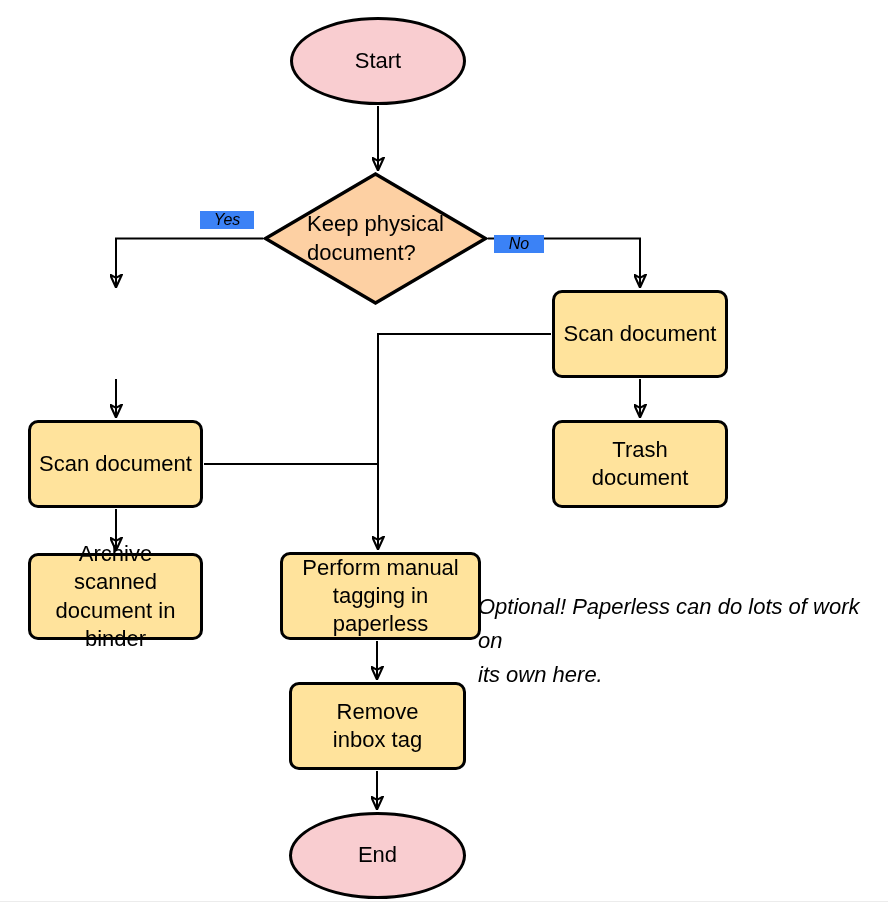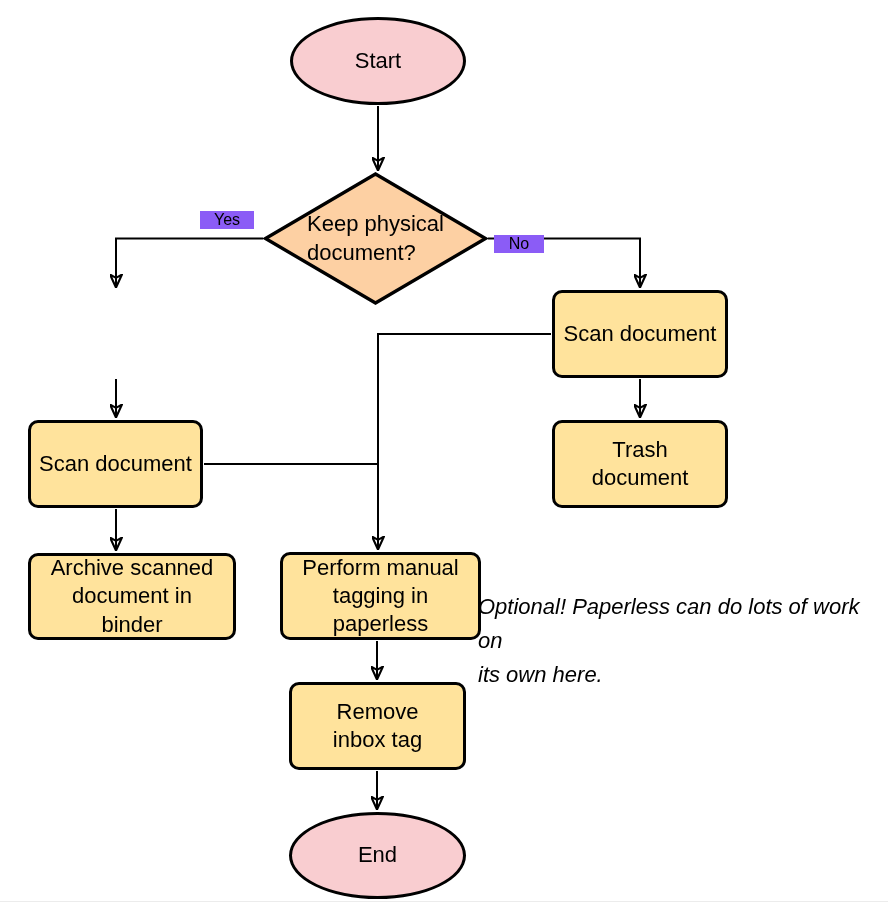--- a/index.html
+++ b/index.html
@@ -59,22 +59,23 @@
     justify-content: center;
     font-size: 22px;
     line-height: 1.28;
     white-space: pre-line;
   }
 
   .edge-label {
     position: absolute;
     font-size: 16px;
     text-align: center;
-    background: #8b5cf6;
+    background: #3b82f6;
     padding: 0 3px;
+    font-style: italic;
   }
 
   .note {
     position: absolute;
     left: 478px;
     top: 590px;
     width: 408px;
     font-size: 22px;
     font-style: italic;
     line-height: 1.55;
@@ -88,21 +89,21 @@
     width: 888px;
     height: 1px;
     background: #ececec;
   }
 
   
   #n-start       { left: 290px; top:  17px; width: 176px; height: 88px; }
   #n-decision    { left: 263px; top: 172px; width: 225px; height: 133px; }
   #n-write-asn   { left:  28px; top: 290px; width: 175px; height: 88px; }
   #n-scan-left   { left:  28px; top: 420px; width: 175px; height: 88px; }
-  #n-archive     { left:  28px; top: 553px; width: 208px; height: 87px; }
+  #n-archive     { left:  28px; top: 553px; width: 175px; height: 87px; }
   #n-scan-right  { left: 552px; top: 290px; width: 176px; height: 88px; }
   #n-trash       { left: 552px; top: 420px; width: 176px; height: 88px; justify-content: flex-end; }
   #n-tagging     { left: 280px; top: 552px; width: 201px; height: 88px; }
   #n-remove      { left: 289px; top: 682px; width: 177px; height: 88px; }
   #n-end         { left: 289px; top: 812px; width: 177px; height: 87px; }
 
   #lbl-yes { left: 200px; top: 211px; width: 54px; }
   #lbl-no  { left: 494px; top: 211px; width: 50px; margin-top: 24px; }
 </style>
 </head>

